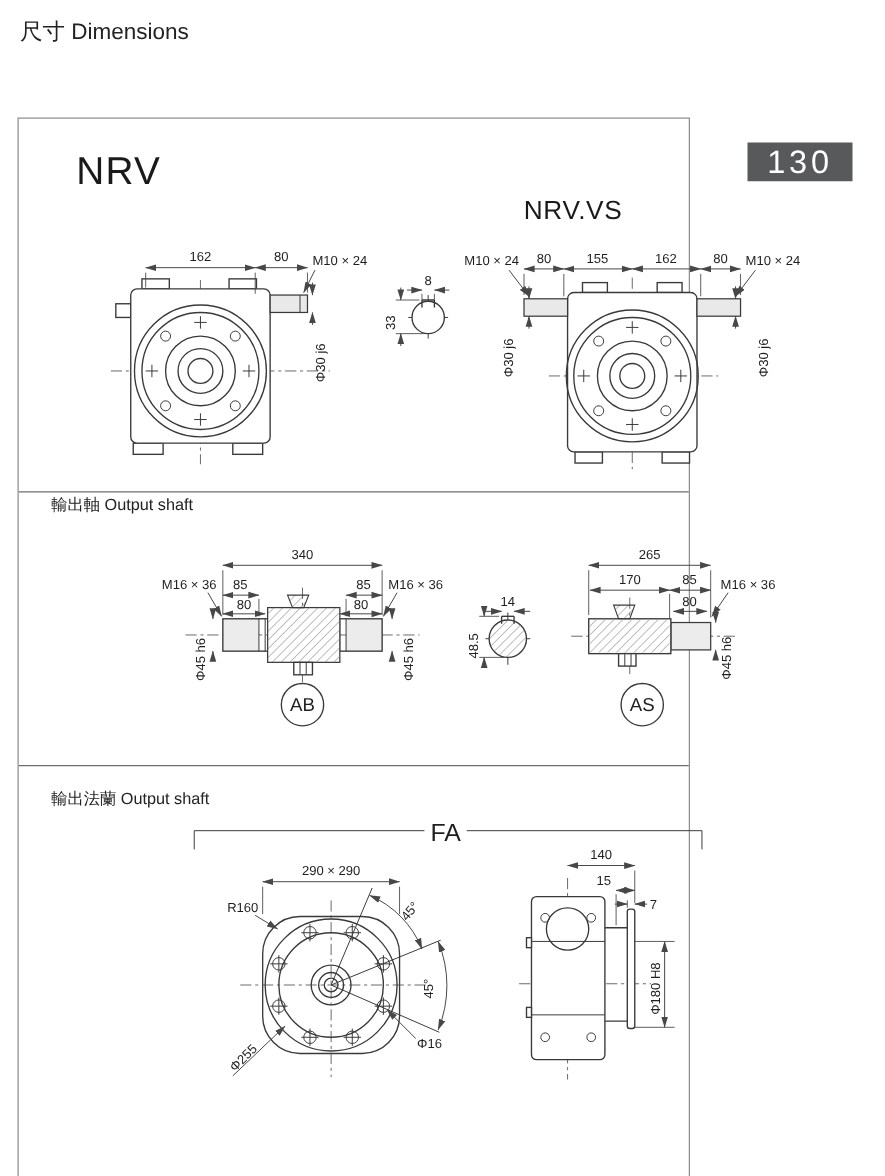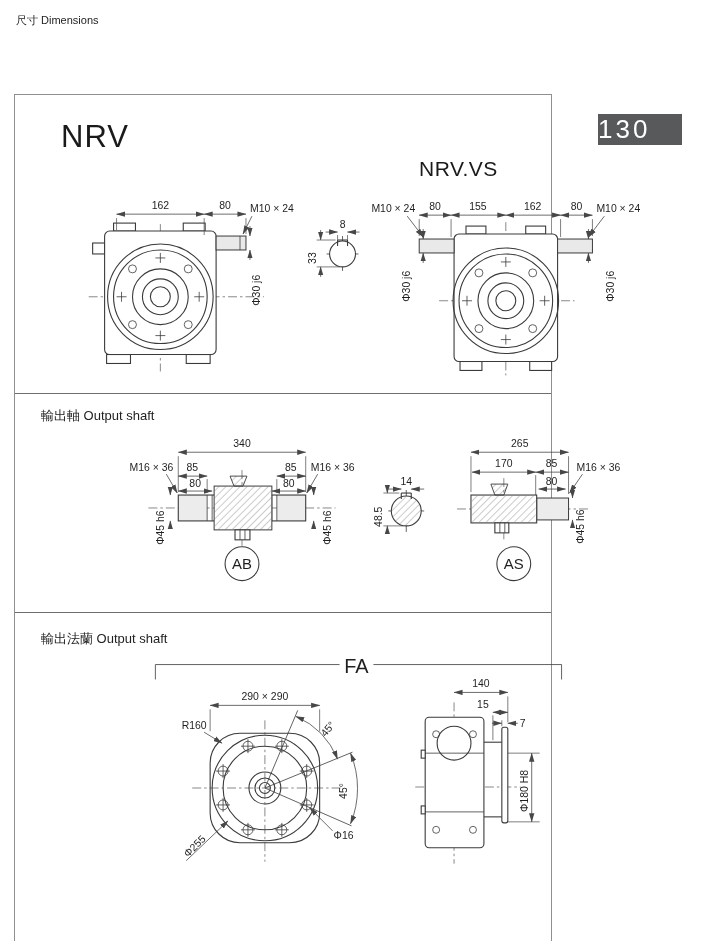--- a/index.html
+++ b/index.html
@@ -1,28 +1,28 @@
 <!DOCTYPE html>
 <html><head>
 <meta charset="utf-8">
 <style>
   html,body{margin:0;padding:0;background:#ffffff;}
   .page{position:relative;width:708px;height:941px;background:#fff;
         font-family:"Liberation Sans",sans-serif;color:#1f1f1f;overflow:hidden;}
-  .page-header{position:absolute;left:16px;top:13px;font-size:11px;color:#222;}
+  .page-header{position:absolute;left:16px;top:13px;font-size:18px;color:#222;}
   .frame{position:absolute;left:14px;top:55px;width:538px;height:869px;
          border:1.5px solid #8f8f8f;box-sizing:border-box;background:#fff;margin-top:39px;}
   .divider{position:absolute;left:0;width:100%;height:1px;background:#6e6e6e;}
   .div1{top:298px;} .div2{top:517px;}
   .nrv-title{position:absolute;left:46px;top:24px;font-size:31px;letter-spacing:1px;color:#1a1a1a;}
   .size-badge{position:absolute;left:583px;top:19px;width:84px;height:31px;background:#58595b;
-              color:#fff;font-size:26px;letter-spacing:3px;text-align:left;line-height:31px;}
+              color:#fff;font-size:26px;letter-spacing:3px;text-align:center;line-height:31px;}
   .variant-title{position:absolute;left:404px;top:62px;font-size:21px;letter-spacing:.5px;color:#1a1a1a;}
   .sec-title{position:absolute;left:26px;font-size:13px;color:#222;}
-  .t2{top:312px;} .t3{top:535px;}
+  .t2{top:300px;} .t3{top:535px;}
   .lay{position:absolute;left:0;}
   .svg1{top:0;} .svg2{top:299px;} .svg3{top:518px;}
   
   .ol{fill:none;stroke:#3a3a3a;stroke-width:1.1;}
   .olf{fill:#ffffff;stroke:#3a3a3a;stroke-width:1.1;}
   .gry{fill:#e9e9e9;stroke:#3a3a3a;stroke-width:1;}
   .dim{stroke:#474747;stroke-width:.8;fill:none;}
   .ldr{stroke:#474747;stroke-width:.8;fill:none;}
   .ext{stroke:#474747;stroke-width:.7;}
   .cl{stroke:#555;stroke-width:.7;stroke-dasharray:9 3 2.5 3;fill:none;}

